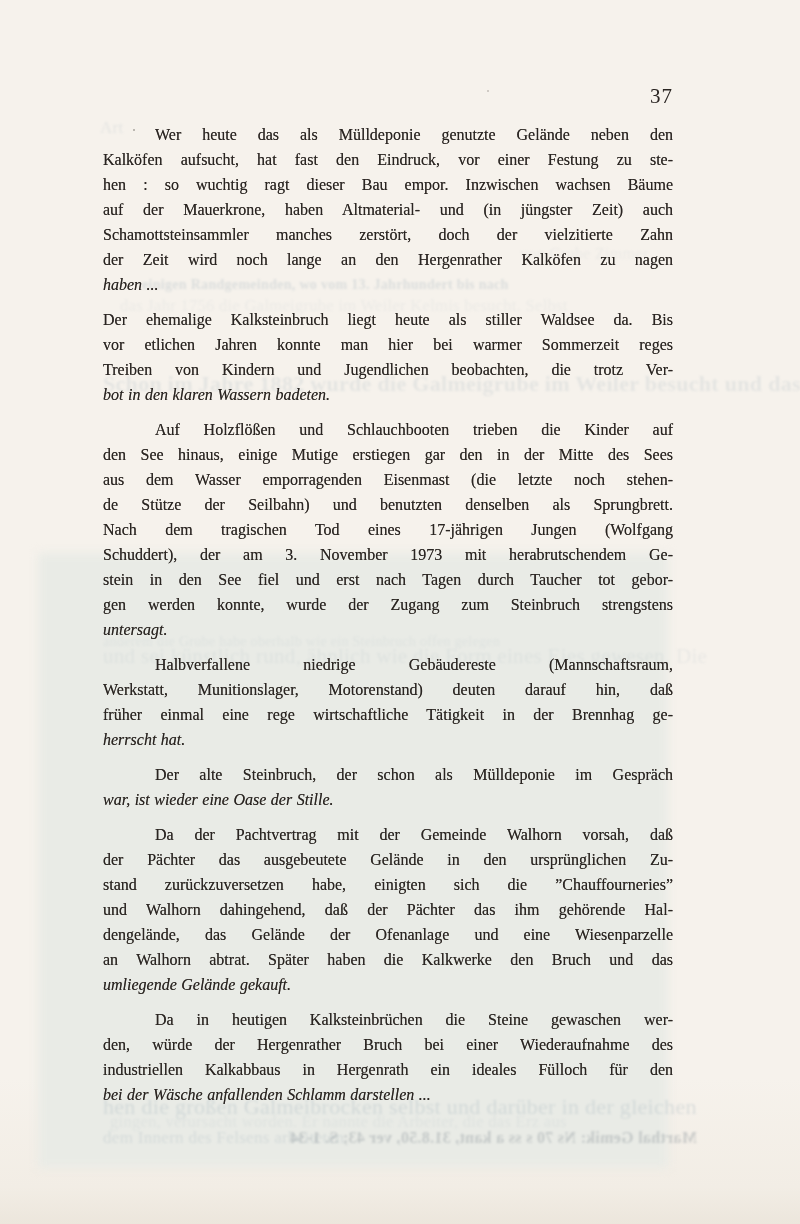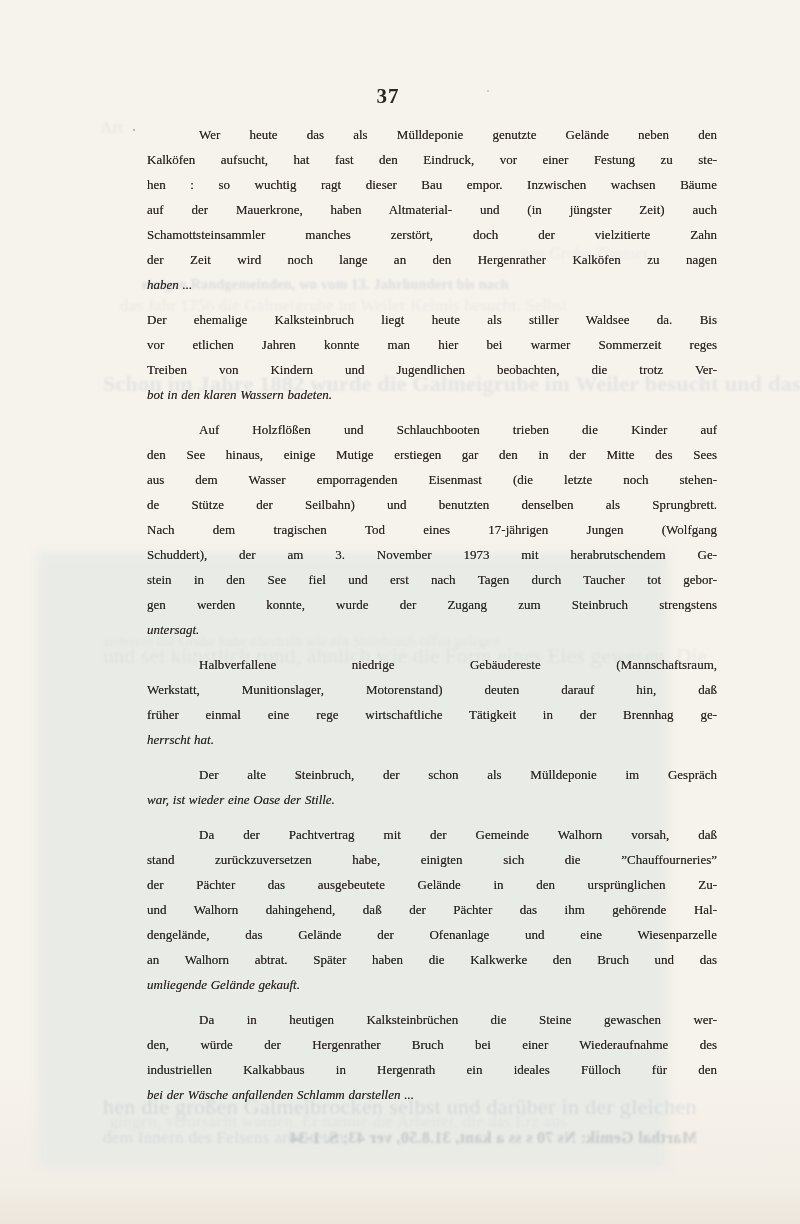--- a/index.html
+++ b/index.html
@@ -25,29 +25,28 @@
     position:absolute;white-space:nowrap;
     color:var(--ghost);
     filter:blur(0.8px);
     letter-spacing:0.3px;
   }
   .ghost-line.mirrored{transform:scaleX(-1);}
   .ghost-line.dark{color:var(--ghost-dark);}
   .ghost-line.bold{font-weight:bold;}
   .page-number{
     position:absolute;top:84px;left:103px;width:570px;
-    text-align:center;font-size:21px;color:var(--ink);
-    z-index:3;letter-spacing:1px;font-weight:bold;
+    text-align:right;font-size:21px;color:var(--ink);
+    z-index:3;letter-spacing:1px;
   }
   .textcol{
     position:absolute;left:103px;top:122px;width:570px;
     z-index:3;color:var(--ink);
-    font-size:13px;line-height:25px;
+    font-size:16px;line-height:25px;
     text-shadow:0 0 0.5px rgba(40,34,28,0.65);
-    margin-left:44px;
   }
   .paragraph{margin:0;}
   .paragraph + .paragraph{margin-top:10px;}
   .text-line{
     text-align:justify;text-align-last:justify;
     word-spacing:0.5px;
   }
   .text-line.last{text-align:left;text-align-last:left;font-style:italic;}
   .text-line.indented{padding-left:52px;}
   .speck{position:absolute;border-radius:50%;background:#4c463f;z-index:4;}
@@ -103,22 +102,22 @@
         <div class="text-line">Werkstatt, Munitionslager, Motorenstand) deuten darauf hin, daß</div>
         <div class="text-line">früher einmal eine rege wirtschaftliche Tätigkeit in der Brennhag ge-</div>
         <div class="text-line last">herrscht hat.</div>
       </div>
       <div class="paragraph">
         <div class="text-line indented">Der alte Steinbruch, der schon als Mülldeponie im Gespräch</div>
         <div class="text-line last">war, ist wieder eine Oase der Stille.</div>
       </div>
       <div class="paragraph">
         <div class="text-line indented">Da der Pachtvertrag mit der Gemeinde Walhorn vorsah, daß</div>
+        <div class="text-line">der Pächter das ausgebeutete Gelände in den ursprünglichen Zu-</div>
         <div class="text-line">stand zurückzuversetzen habe, einigten sich die ”Chauffourneries”</div>
-        <div class="text-line">der Pächter das ausgebeutete Gelände in den ursprünglichen Zu-</div>
         <div class="text-line">und Walhorn dahingehend, daß der Pächter das ihm gehörende Hal-</div>
         <div class="text-line">dengelände, das Gelände der Ofenanlage und eine Wiesenparzelle</div>
         <div class="text-line">an Walhorn abtrat. Später haben die Kalkwerke den Bruch und das</div>
         <div class="text-line last">umliegende Gelände gekauft.</div>
       </div>
       <div class="paragraph">
         <div class="text-line indented">Da in heutigen Kalksteinbrüchen die Steine gewaschen wer-</div>
         <div class="text-line">den, würde der Hergenrather Bruch bei einer Wiederaufnahme des</div>
         <div class="text-line">industriellen Kalkabbaus in Hergenrath ein ideales Fülloch für den</div>
         <div class="text-line last">bei der Wäsche anfallenden Schlamm darstellen ...</div>

